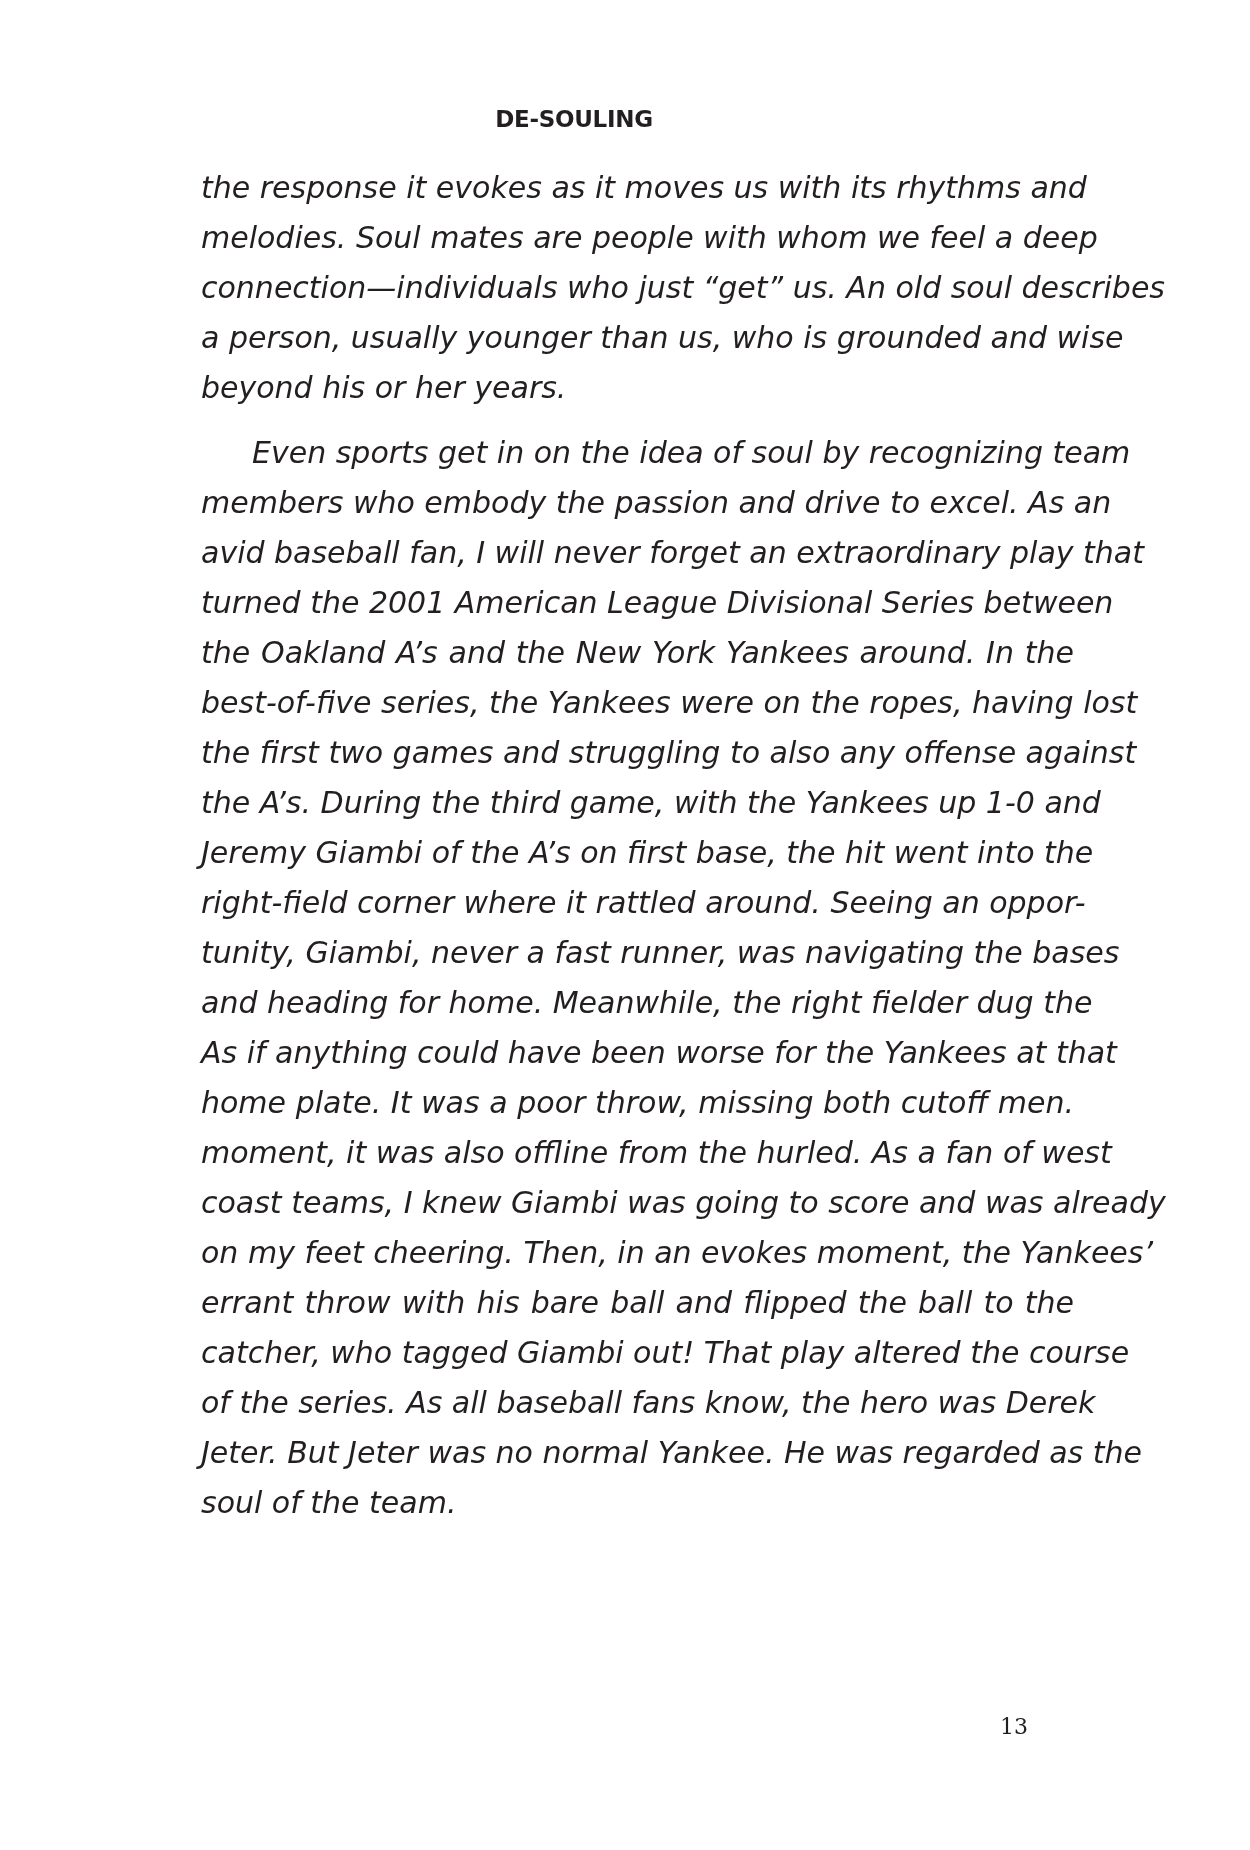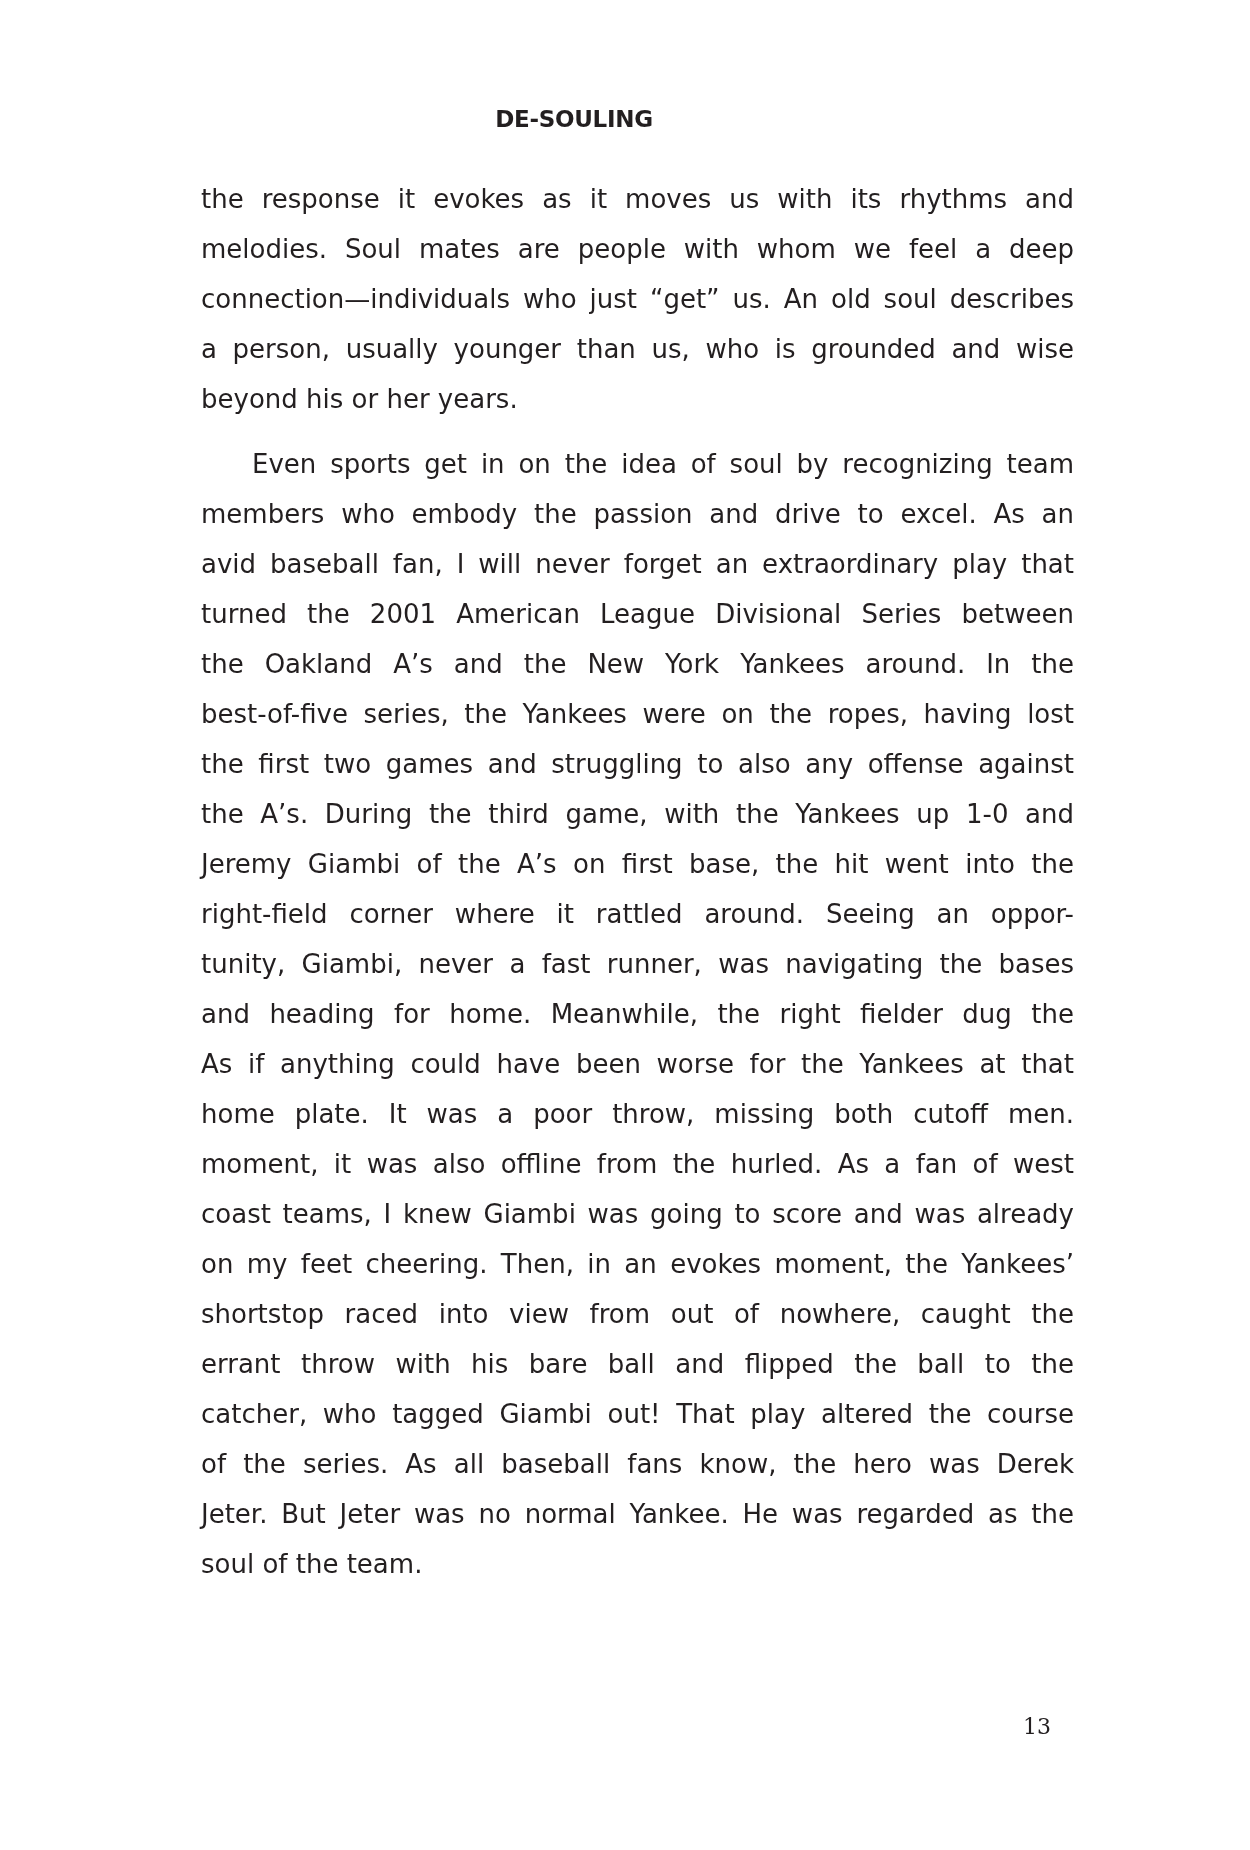--- a/index.html
+++ b/index.html
@@ -23,25 +23,26 @@
     font-family: "DejaVu Sans", sans-serif;
     font-weight: bold;
     font-size: 23px;
     letter-spacing: -0.3px;
     line-height: 30px;
     color: #231f20;
   }
   .text-block {
     position: absolute;
     left: 201px;
-    top: 174px;
+    top: 163px;
     width: 873px;
     font-family: "DejaVu Sans", sans-serif;
-    font-size: 26px;
+    font-size: 30px;
     color: #231f20;
+    font-style: italic;
   }
   .paragraph {
     margin: 0;
   }
   .paragraph + .paragraph {
     margin-top: 15px;
   }
   .line {
     display: block;
     height: 50px;
@@ -56,21 +57,21 @@
     text-align-last: left;
   }
   .line.indent {
     padding-left: 51px;
   }
   .folio {
     position: absolute;
     left: 1000px;
     width: 74px;
     top: 1712px;
-    text-align: center;
+    text-align: left;
     font-family: "DejaVu Serif", serif;
     font-size: 22px;
     line-height: 30px;
     color: #231f20;
   }
 </style>
 </head>
 <body>
 
 <div class="running-head">DE-SOULING</div>
@@ -94,21 +95,20 @@
     <span class="line">the A’s. During the third game, with the Yankees up 1-0 and</span>
     <span class="line">Jeremy Giambi of the A’s on first base, the hit went into the</span>
     <span class="line">right-field corner where it rattled around. Seeing an oppor-</span>
     <span class="line">tunity, Giambi, never a fast runner, was navigating the bases</span>
     <span class="line">and heading for home. Meanwhile, the right fielder dug the</span>
     <span class="line">As if anything could have been worse for the Yankees at that</span>
     <span class="line">home plate. It was a poor throw, missing both cutoff men.</span>
     <span class="line">moment, it was also offline from the hurled. As a fan of west</span>
     <span class="line">coast teams, I knew Giambi was going to score and was already</span>
     <span class="line">on my feet cheering. Then, in an evokes moment, the Yankees’</span>
-    <span class="line">shortstop raced into view from out of nowhere, caught the</span>
     <span class="line">errant throw with his bare ball and flipped the ball to the</span>
     <span class="line">catcher, who tagged Giambi out! That play altered the course</span>
     <span class="line">of the series. As all baseball fans know, the hero was Derek</span>
     <span class="line">Jeter. But Jeter was no normal Yankee. He was regarded as the</span>
     <span class="line last">soul of the team.</span>
   </div>
 </div>
 
 <div class="folio">13</div>
 

